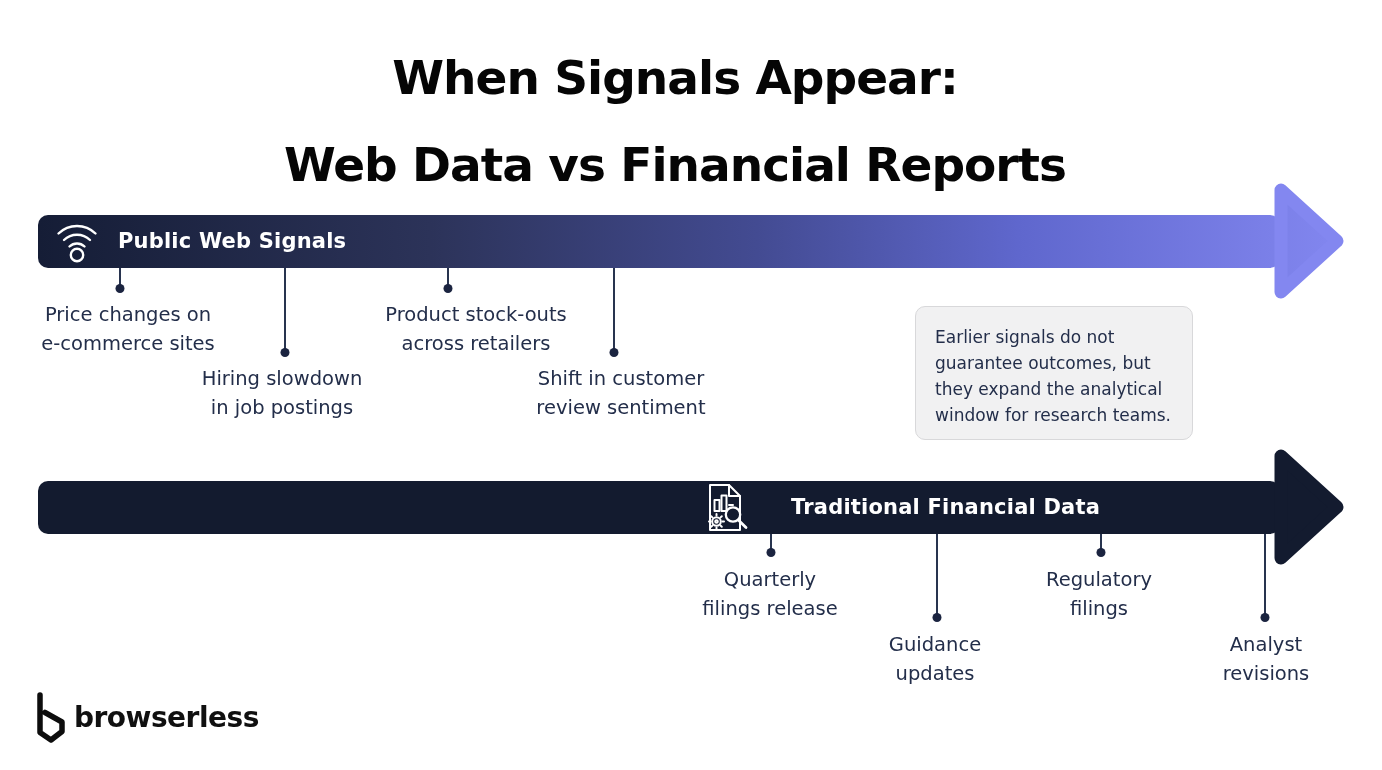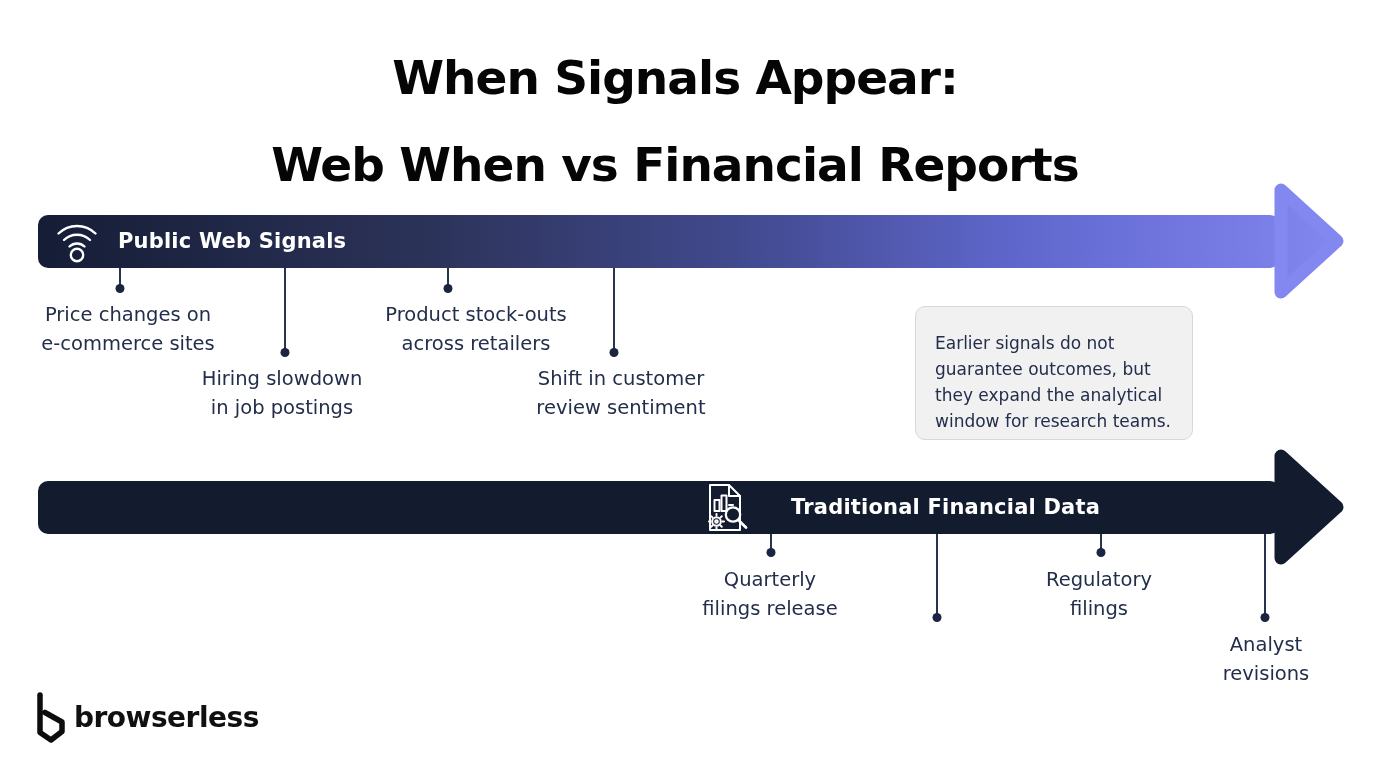--- a/index.html
+++ b/index.html
@@ -62,39 +62,39 @@
   .c-b4{left:1264px;top:534px;height:80px;}
   .l-b1{left:640px; top:565px;}
   .l-b2{left:805px; top:630px;}
   .l-b3{left:969px; top:565px;}
   .l-b4{left:1136px;top:630px;}
   
   .note-box{
     position:absolute;left:915px;top:306px;width:278px;height:134px;
     box-sizing:border-box;
     background:#f1f1f2;border:1px solid #d8d8da;border-radius:10px;
-    padding:23px 19px;
+    padding:17px 19px;
     color:#232e4a;font-size:17px;line-height:26px;
   }
   
   .logo{position:absolute;left:35px;top:691px;display:flex;align-items:center;}
   .logo-mark{display:block;}
   .logo-text{
     margin-left:9px;color:#101010;
     font-weight:bold;font-size:28px;letter-spacing:-0.5px;
   }
 </style>
 </head>
 <body>
 
 <div class="canvas">
 
   <div class="title">
     <div>When Signals Appear:</div>
-    <div>Web When vs Financial Reports</div>
+    <div>Web Data vs Financial Reports</div>
   </div>
 
   <svg class="arrow-svg arrow-top" viewBox="0 0 1307 120" xmlns="http://www.w3.org/2000/svg">
     <defs>
       <linearGradient id="gradTop" gradientUnits="userSpaceOnUse" x1="0" y1="0" x2="1307" y2="0">
         <stop offset="0" stop-color="#151d36"></stop>
         <stop offset="0.30" stop-color="#2c3359"></stop>
         <stop offset="0.55" stop-color="#434b92"></stop>
         <stop offset="0.75" stop-color="#5f67cd"></stop>
         <stop offset="1" stop-color="#8387f0"></stop>
@@ -151,20 +151,22 @@
 
   <div class="bar-label bar-label-bottom">Traditional Financial Data</div>
 
   <div class="connector c-b1"></div>
   <div class="connector c-b2"></div>
   <div class="connector c-b3"></div>
   <div class="connector c-b4"></div>
 
   <div class="event-label l-b1">Quarterly
 filings release</div>
+  <div class="event-label l-b2">Guidance
+updates</div>
   <div class="event-label l-b3">Regulatory
 filings</div>
   <div class="event-label l-b4">Analyst
 revisions</div>
 
   <div class="logo">
     <svg class="logo-mark" width="30" height="52" viewBox="0 0 30 52" xmlns="http://www.w3.org/2000/svg" fill="none" stroke="#0d0d0d" stroke-width="5.5" stroke-linecap="round" stroke-linejoin="round">
       <path d="M5,4 V41.5 L16,49 L27,40.5 V31 L10,21.5"></path>
     </svg>
     <span class="logo-text">browserless</span>

